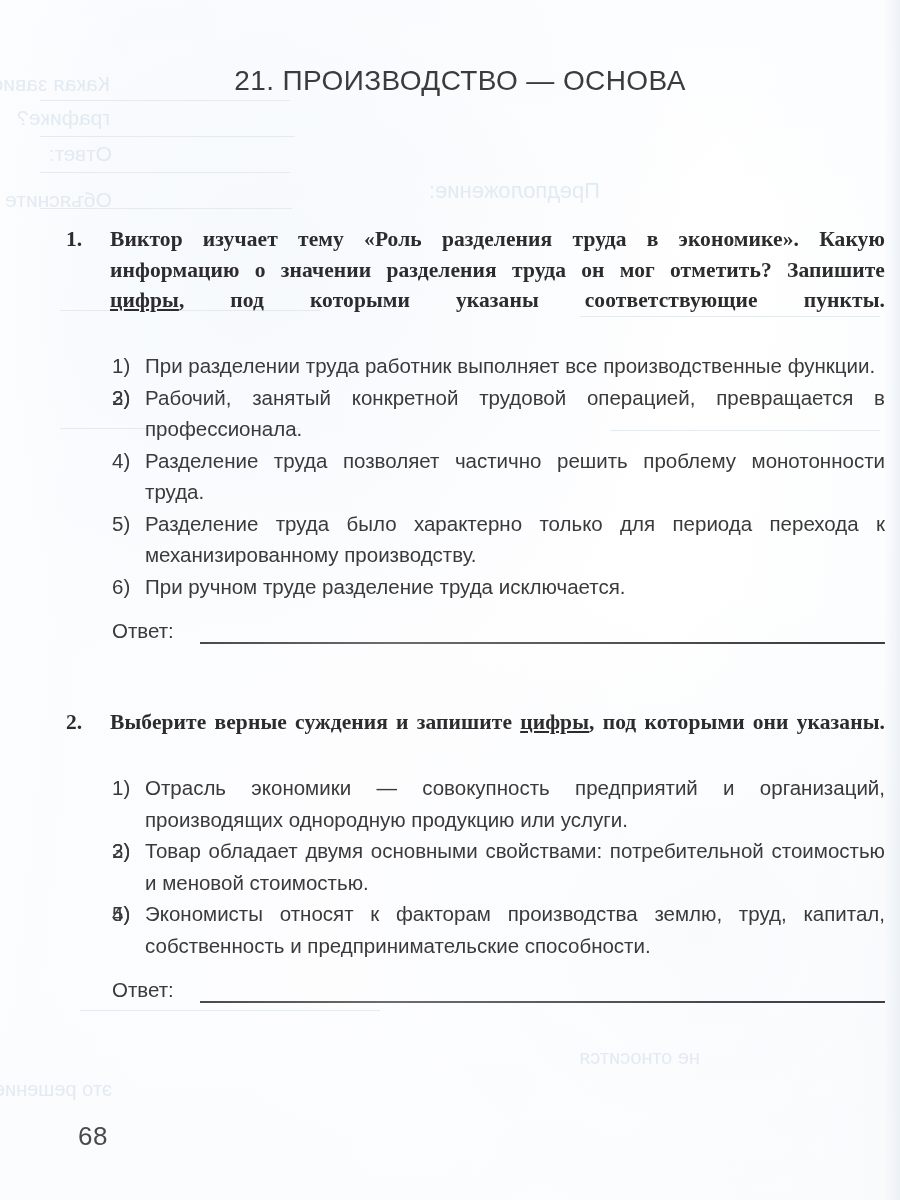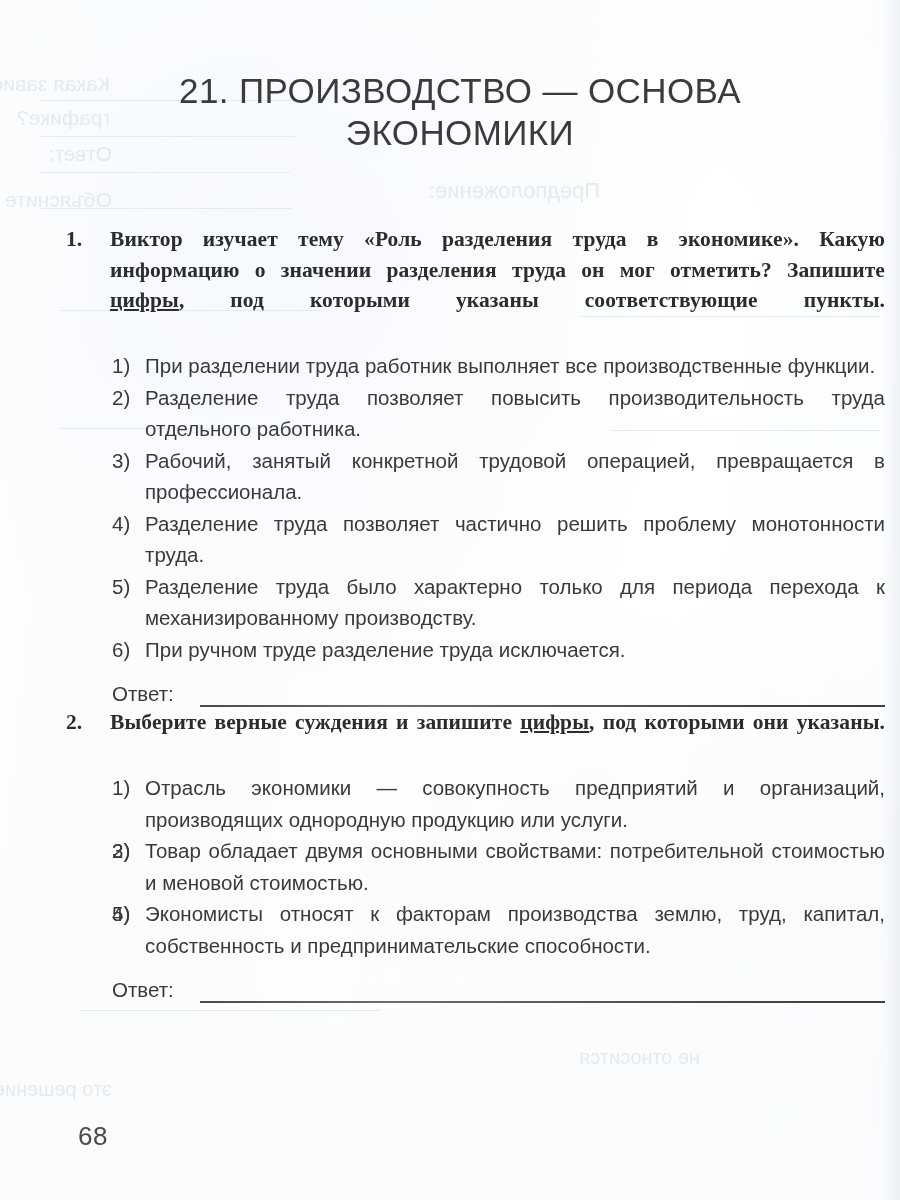--- a/index.html
+++ b/index.html
@@ -53,25 +53,25 @@
   .bleed-rule {
     position: absolute;
     height: 1px;
     background: #e3ebf2;
   }
 
   
   .chapter-title {
     position: absolute;
     left: 110px;
-    top: 70px;
+    top: 60px;
     width: 700px;
     text-align: center;
     font-family: "Liberation Sans", sans-serif;
-    font-size: 35px;
+    font-size: 28px;
     line-height: 42px;
     letter-spacing: 0.4px;
     color: #3b3b3d;
     font-weight: 400;
   }
 
   
   .question {
     position: absolute;
     left: 0;
@@ -204,36 +204,34 @@
     <div class="bleed-rule" style="left:40px; top:208px; width:252px;"></div>
     <div class="bleed-rule" style="left:60px; top:310px; width:260px;"></div>
     <div class="bleed-rule" style="left:580px; top:316px; width:300px;"></div>
     <div class="bleed-rule" style="left:60px; top:428px; width:240px;"></div>
     <div class="bleed-rule" style="left:610px; top:430px; width:270px;"></div>
     <div class="bleed-rule" style="left:80px; top:1010px; width:300px;"></div>
   </div>
 
   <div class="chapter-title">
     <div>21. ПРОИЗВОДСТВО — ОСНОВА</div>
-    <div>ЭКОНОМИКИ</div>
   </div>
 
   <div class="question" style="top:224px;">
     <div class="q-head">
       <span class="q-num">1.</span><span>Виктор изучает тему «Роль разделения труда в экономике». Какую информацию о значении разделения труда он мог отметить? Запишите </span><u>цифры</u><span>, под которыми указаны соответствующие пункты.</span>
     </div>
 
     <ul class="q-list">
       <li>
         <span class="marker">1)</span>
         <span class="txt">При разделении труда работник выполняет все производственные функции.</span>
       </li>
       <li>
         <span class="marker">2)</span>
-        <span class="txt">Разделение труда позволяет повысить производительность труда отдельного работника.</span>
       </li>
       <li>
         <span class="marker">3)</span>
         <span class="txt">Рабочий, занятый конкретной трудовой операцией, превращается в профессионала.</span>
       </li>
       <li>
         <span class="marker">4)</span>
         <span class="txt">Разделение труда позволяет частично решить проблему монотонности труда.</span>
       </li>
       <li>

